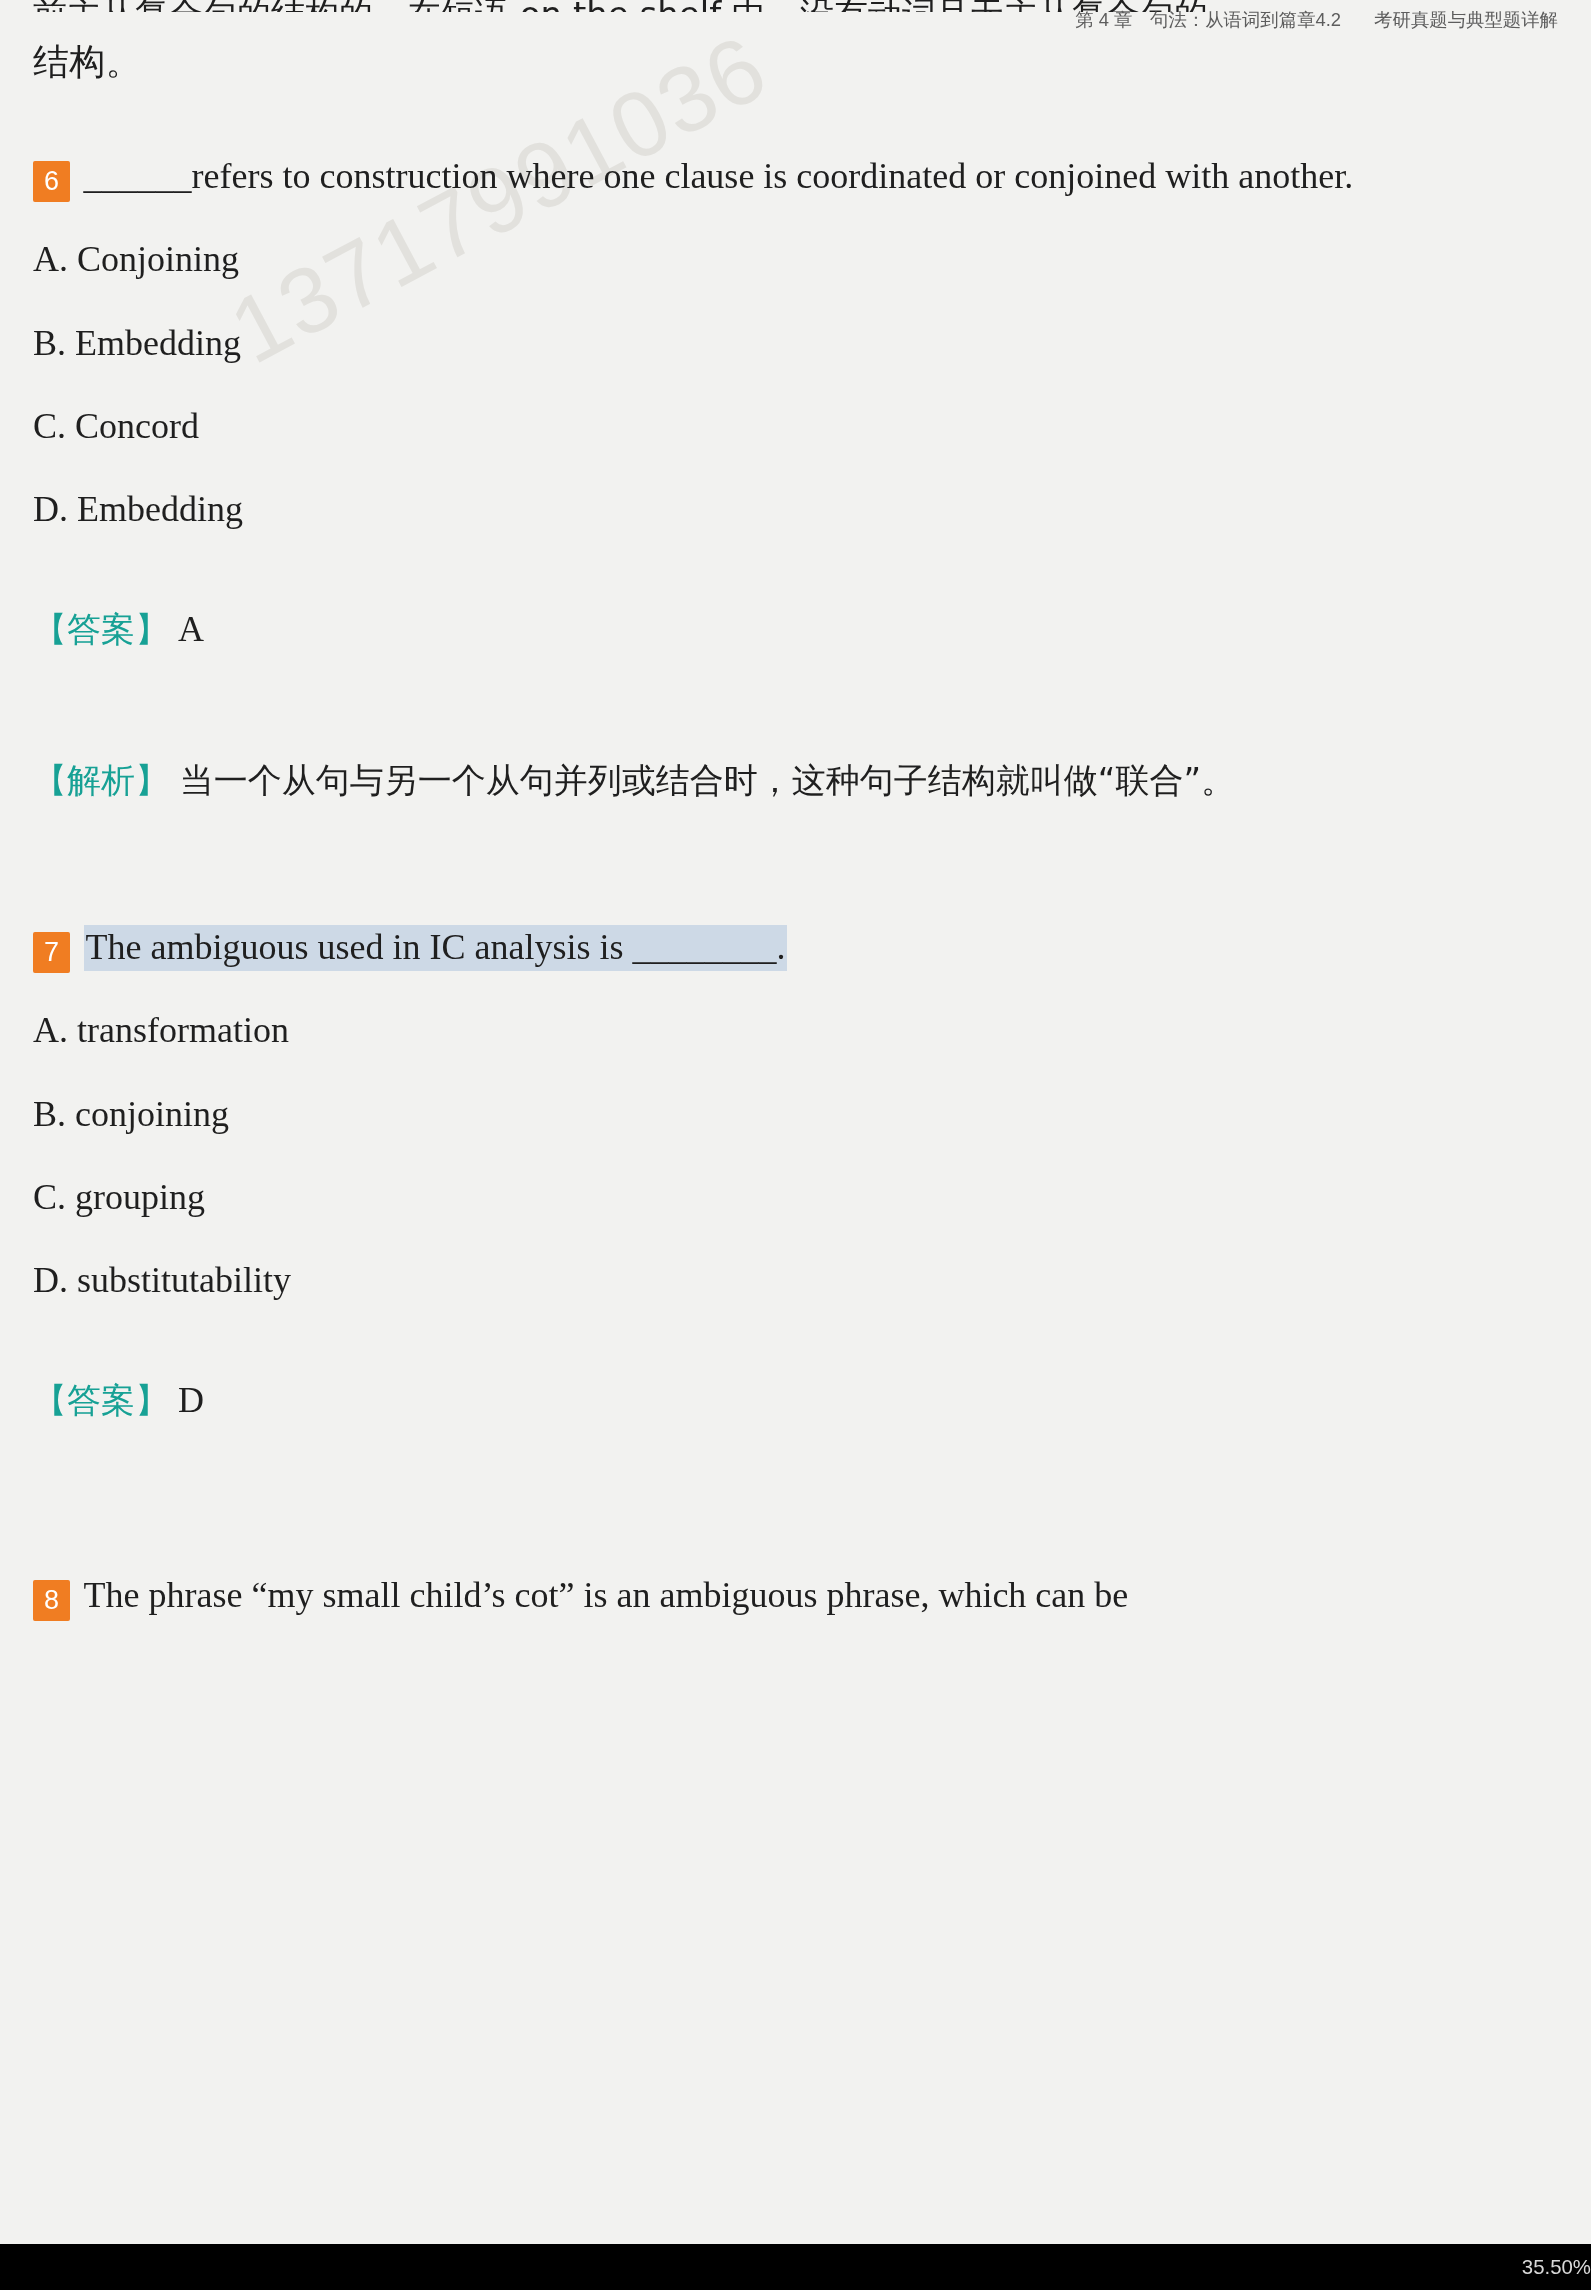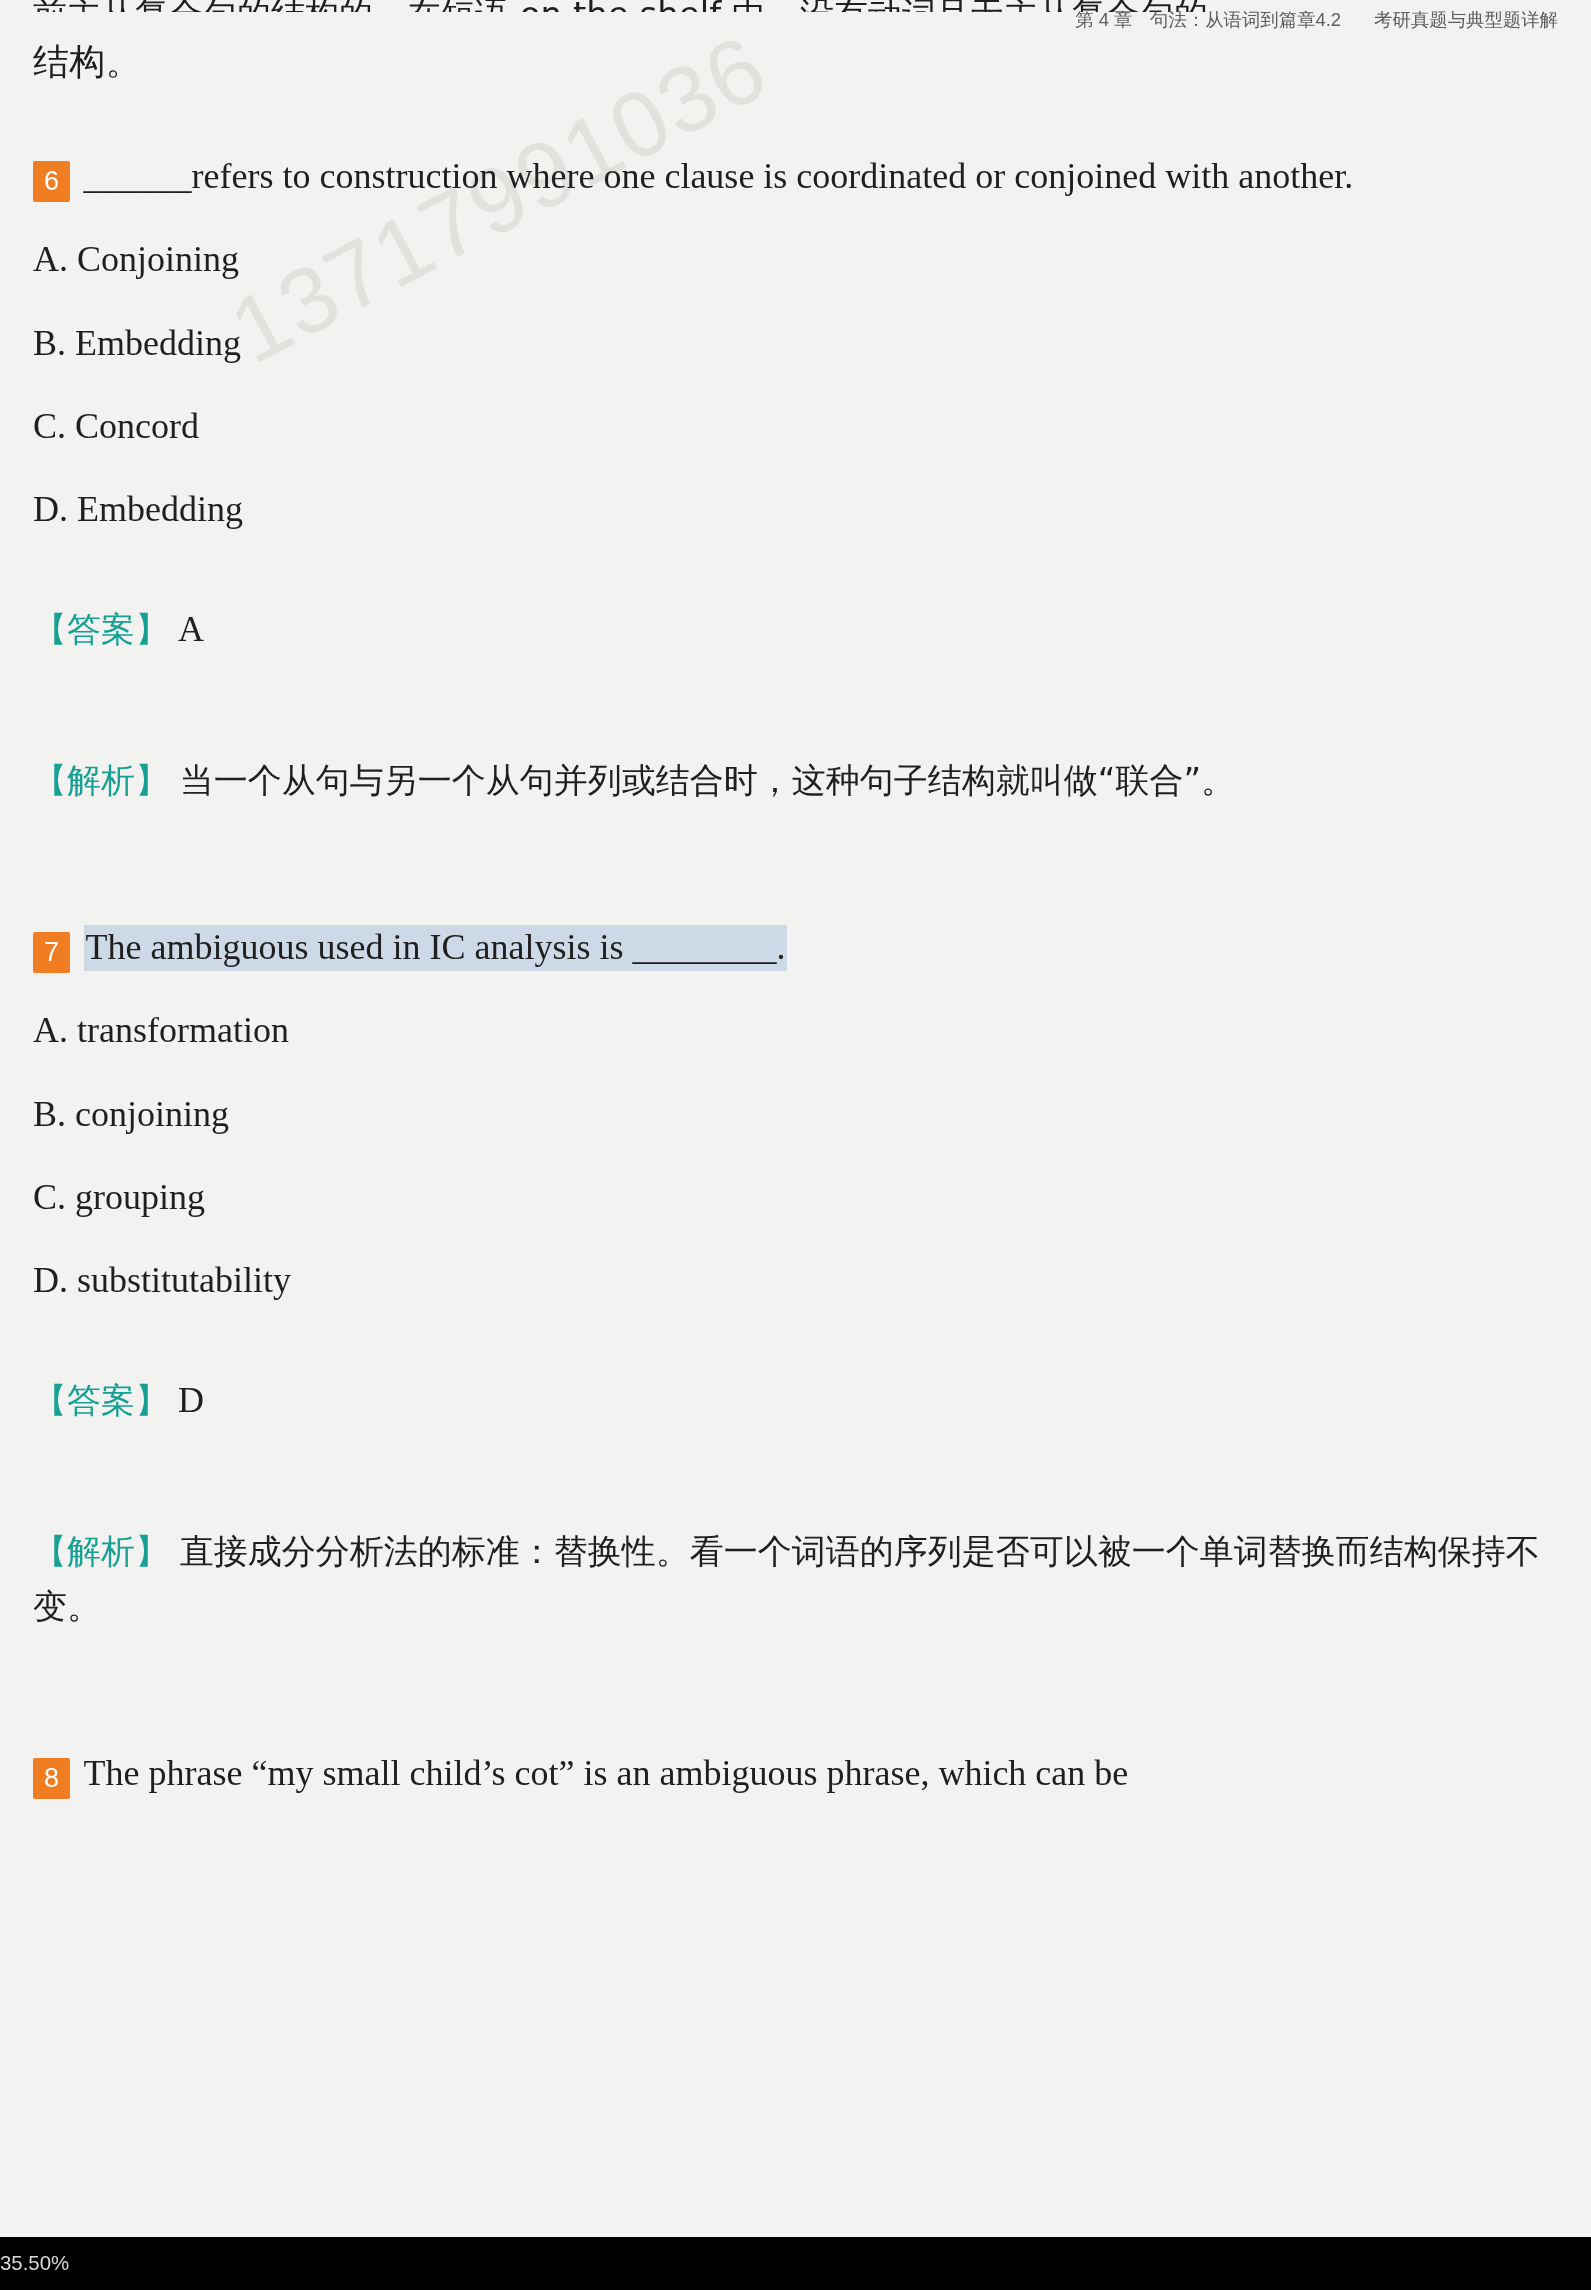--- a/index.html
+++ b/index.html
@@ -149,28 +149,28 @@
     line-height: 1.62;
     color: #1f1f1f;
   }
 
   
   .footer {
     position: absolute;
     left: 0;
     bottom: 0;
     width: 1591px;
-    height: 53px;
+    height: 46px;
     background: #000000;
     color: #d8d8d8;
     font-family: "Liberation Sans", sans-serif;
     font-size: 20.4px;
     display: flex;
     align-items: center;
-    justify-content: flex-start;
+    justify-content: flex-end;
     z-index: 10;
   }
 </style>
 </head>
 <body>
 
 <div class="reader">
 
   <div class="watermark">13717991036</div>
 
@@ -235,24 +235,20 @@
     <div class="spacer-sm"></div>
     <p class="opt">D. substitutability</p>
 
     <div class="spacer-sm"></div>
     <p class="ansline">
       <span class="tag">【答案】</span>
       <span>D</span>
     </p>
 
     <div class="spacer-sm"></div>
-    <p class="explline">
-      <span class="tag">【解析】</span>
-      <span>直接成分分析法的标准：替换性。看一个词语的序列是否可以被一个单词替换而结构保持不变。</span>
-    </p>
 
     <div class="spacer-lg"></div>
 
     <div class="qline">
       <span class="qnum">8</span>
       <span class="qtext">The phrase “my small child’s cot” is an ambiguous phrase, which can be</span>
     </div>
 
   </div>
 </div>

